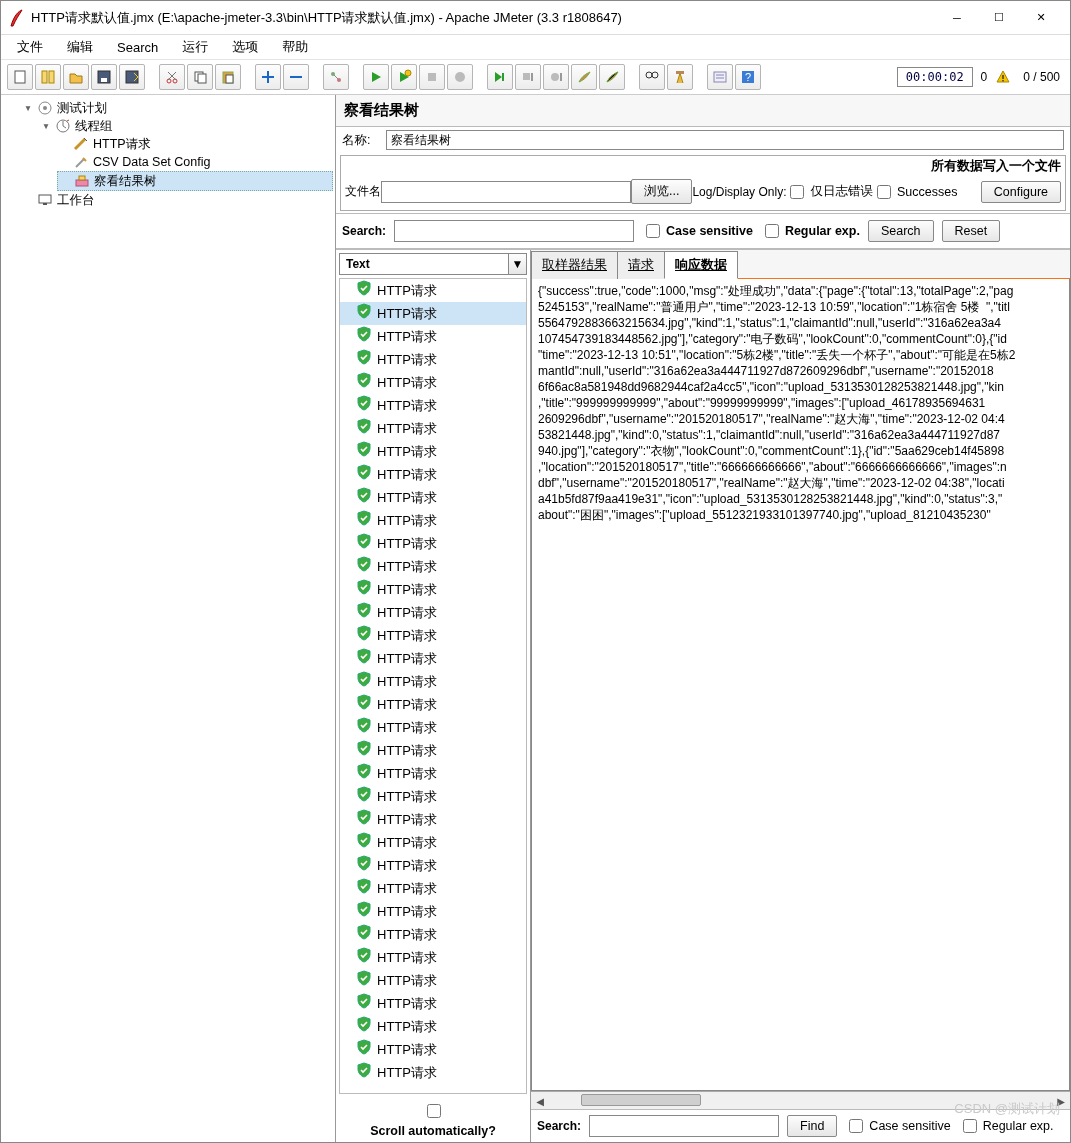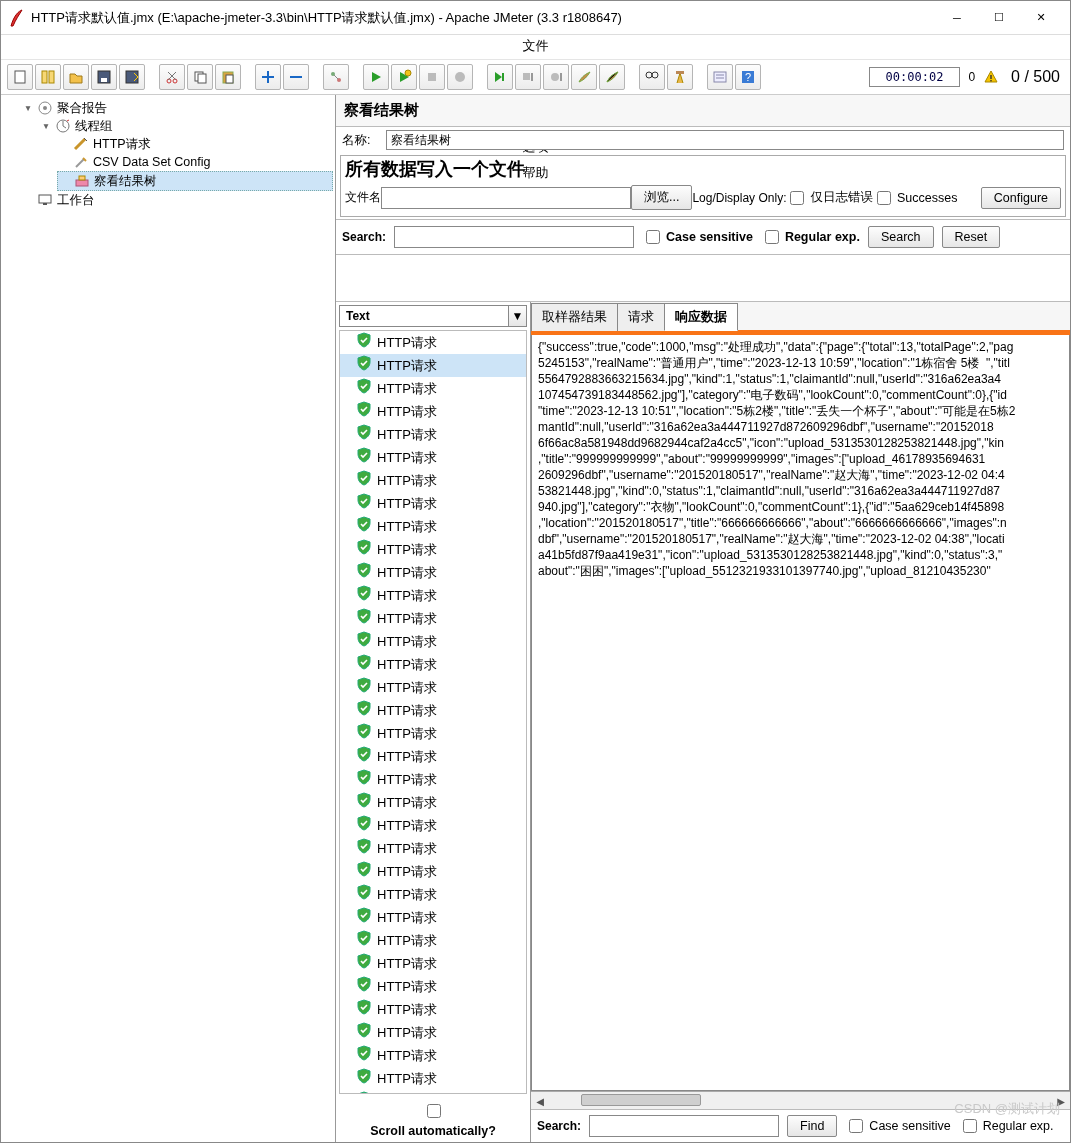--- a/index.html
+++ b/index.html
@@ -5,68 +5,68 @@
   * { box-sizing: border-box; }
   html,body { margin:0; padding:0; font-family: "Microsoft YaHei","Segoe UI",Arial,sans-serif; font-size:12px; background:#fff; color:#000; }
   .window { width:1071px; height:1143px; display:flex; flex-direction:column; border:1px solid #888; background:#fff; }
   
   .titlebar { height:34px; display:flex; align-items:center; padding:8px 8px; background:#fff; border-bottom:1px solid #ddd; }
   .titlebar .feather { width:14px; height:18px; margin-right:8px; }
   .titlebar .feather svg { display:block; }
   .titlebar .title { flex:1; font-size:13px; white-space:nowrap; overflow:hidden; }
   .titlebar .winbtn { width:42px; height:26px; display:flex; align-items:center; justify-content:center; font-family:"Segoe UI Symbol",sans-serif; font-size:11px; }
   
-  .menubar { height:24px; display:flex; align-items:center; padding:0 6px; gap:4px; background:#fff;flex-direction:column; }
+  .menubar { height:24px; display:flex; align-items:center; padding:0 6px; gap:4px; background:#fff; }
   .menubar .menu { padding:2px 10px; font-size:13px; }
   
   .toolbar { height:36px; display:flex; align-items:center; padding:2px 6px; gap:2px; background:#fff; border-top:1px solid #e5e5e5; border-bottom:1px solid #ccc; }
   .tbtn { width:26px; height:26px; border:1px solid #b5b5b5; border-radius:2px; background:linear-gradient(#fdfdfd,#ececec); display:flex; align-items:center; justify-content:center; font-size:13px; }
   .tbtn svg { display:block; }
   .tsep { width:10px; }
-  .toolbar .timer { margin-left:auto; border:1px solid #888; padding:2px 16px; color:#004; background:#fff; font-family:monospace; }
+  .toolbar .timer { margin-left:auto; border:1px solid #888; padding:2px 8px; color:#004; background:#fff; font-family:monospace; }
   .toolbar .counter { padding:0 6px; font-size:12px; }
-  .toolbar .counter2 { padding:0 4px 0 10px; font-size:16px; }
+  .toolbar .counter2 { padding:0 4px 0 10px; font-size:12px; }
   .warn { width:16px; height:16px; display:inline-flex; align-items:center; justify-content:center; }
   
   .body { flex:1; display:flex; min-height:0; }
   .treepane { width:335px; border-right:1px solid #999; overflow:auto; padding:4px 2px; }
   .treepane ul { list-style:none; margin:0; padding-left:18px; }
   .treepane li { white-space:nowrap; line-height:18px; font-size:12.5px; }
   .treepane .row { display:flex; align-items:center; gap:4px; padding:0 2px; }
   .treepane .row.sel { background:#cde4f7; border:1px dotted #7aa; }
   .ticon { width:16px; height:16px; display:inline-flex; align-items:center; justify-content:center; }
   .handle { width:10px; text-align:center; color:#666; cursor:pointer; font-family:monospace; }
   
   .rightpane { flex:1; display:flex; flex-direction:column; min-width:0; }
   .panel-title { padding:6px 8px; font-weight:bold; font-size:15px; border-bottom:1px solid #bbb; background:#f7f7f7; }
   .formrow { display:flex; align-items:center; padding:3px 6px; gap:4px; }
   .formrow label.fl { width:40px; text-align:left; font-size:12.5px; }
   .formrow input[type=text] { flex:1; height:20px; border:1px solid #888; padding:0 4px; font-size:12px; }
   .groupbox { margin:2px 4px; border:1px solid #aaa; padding:2px 4px 6px 4px; position:relative; }
-  .groupbox .legend { position:relative; top:-1px; font-weight:bold; font-size:18px; }
+  .groupbox .legend { position:relative; top:-1px; font-weight:bold; font-size:13px;text-align:right; }
   .groupbox .inner { display:flex; align-items:center; margin-top:3px; }
   .btn { border:1px solid #888; background:linear-gradient(#fdfdfd,#e6e6e6); padding:3px 12px; border-radius:2px; font-size:12.5px; }
   .cbx { display:flex; align-items:center; gap:3px; font-size:12.5px; }
   .cbx input { width:14px; height:14px; }
   .searchbar { display:flex; align-items:center; gap:8px; padding:6px 6px; border-top:1px solid #bbb; border-bottom:1px solid #bbb; }
   .searchbar label { font-weight:bold; }
   .searchbar input[type=text] { flex:1; max-width:240px; height:22px; border:1px solid #888; }
   
-  .midrow { flex:1; display:flex; min-height:0; border-top:1px solid #bbb;margin-top:46px; }
+  .midrow { flex:1; display:flex; min-height:0; border-top:1px solid #bbb; }
   .listcol { width:195px; display:flex; flex-direction:column; border-right:1px solid #999; }
   .combo { display:flex; border:1px solid #888; margin:3px; }
   .combo .ctext { flex:1; padding:3px 6px; font-weight:bold; }
   .combo .carrow { width:18px; display:flex; align-items:center; justify-content:center; border-left:1px solid #888; background:linear-gradient(#fdfdfd,#e6e6e6); }
   .resultlist { flex:1; overflow:auto; border:1px solid #bbb; margin:0 3px 3px 3px; }
   .resultlist .item { display:flex; align-items:center; gap:5px; padding:1px 4px 1px 16px; line-height:18px; font-size:13px; }
   .resultlist .item.sel { background:#cde4f7; }
   .greenshield { width:16px; height:16px; }
   .scrollchk { padding:4px 6px;flex-direction:column; }
   .tabcol { flex:1; display:flex; flex-direction:column; min-width:0; }
-  .tabbar { display:flex; border-bottom:5px solid #f97316; background:#f6f6f6; }
+  .tabbar { display:flex; border-bottom:1px solid #f97316; background:#f6f6f6;text-decoration:underline; }
   .tab { padding:4px 10px; border:1px solid #888; border-bottom:none; margin-right:-1px; background:#eee; position:relative; top:1px; font-size:13px; }
   .tab.active { background:#fff; font-weight:bold; border-bottom:1px solid #fff; z-index:2; }
   .tabcontent { flex:1; overflow:auto; border:1px solid #888; border-top:none; padding:4px 6px; font-size:12px; line-height:16px; white-space:pre-wrap; word-break:break-all; font-family:Arial,sans-serif; }
   .hscroll { height:18px; border-top:1px solid #aaa; background:#f0f0f0; position:relative; overflow:hidden; }
   .hscroll .thumb { position:absolute; left:50px; top:2px; height:12px; width:120px; background:#cfcfcf; border:1px solid #999; border-radius:2px; }
   .hscroll .arrow { position:absolute; top:0; width:18px; height:18px; display:flex; align-items:center; justify-content:center; font-size:10px; color:#555; }
   .hscroll .arrow.left { left:0; } .hscroll .arrow.right { right:0; }
   .botsearch { display:flex; align-items:center; gap:8px; padding:5px 6px; border-top:1px solid #bbb; }
   .botsearch input[type=text] { width:190px; height:22px; border:1px solid #888; }
   .watermark { position:absolute; right:10px; bottom:24px; color:#c9c9c9; font-size:13px; pointer-events:none; }
@@ -263,21 +263,21 @@
     <ul>
       <li>
         <span class="row">
           <span class="handle">▾</span>
           <span class="ticon">
                 <svg width="16" height="16">
                   <circle cx="8" cy="8" r="6" fill="#fff" stroke="#888"></circle>
                   <circle cx="8" cy="8" r="2" fill="#888"></circle>
                 </svg>
               </span>
-          <span>聚合报告</span>
+          <span>测试计划</span>
         </span>
         <ul>
           <li>
             <span class="row">
               <span class="handle">▾</span>
               <span class="ticon">
                     <svg width="16" height="16">
                       <circle cx="8" cy="8" r="6" fill="none" stroke="#777"></circle>
                       <path d="M8 3v5l3 2" stroke="#777" fill="none"></path>
                       <path d="M12 3l2-1" stroke="#c33"></path>

